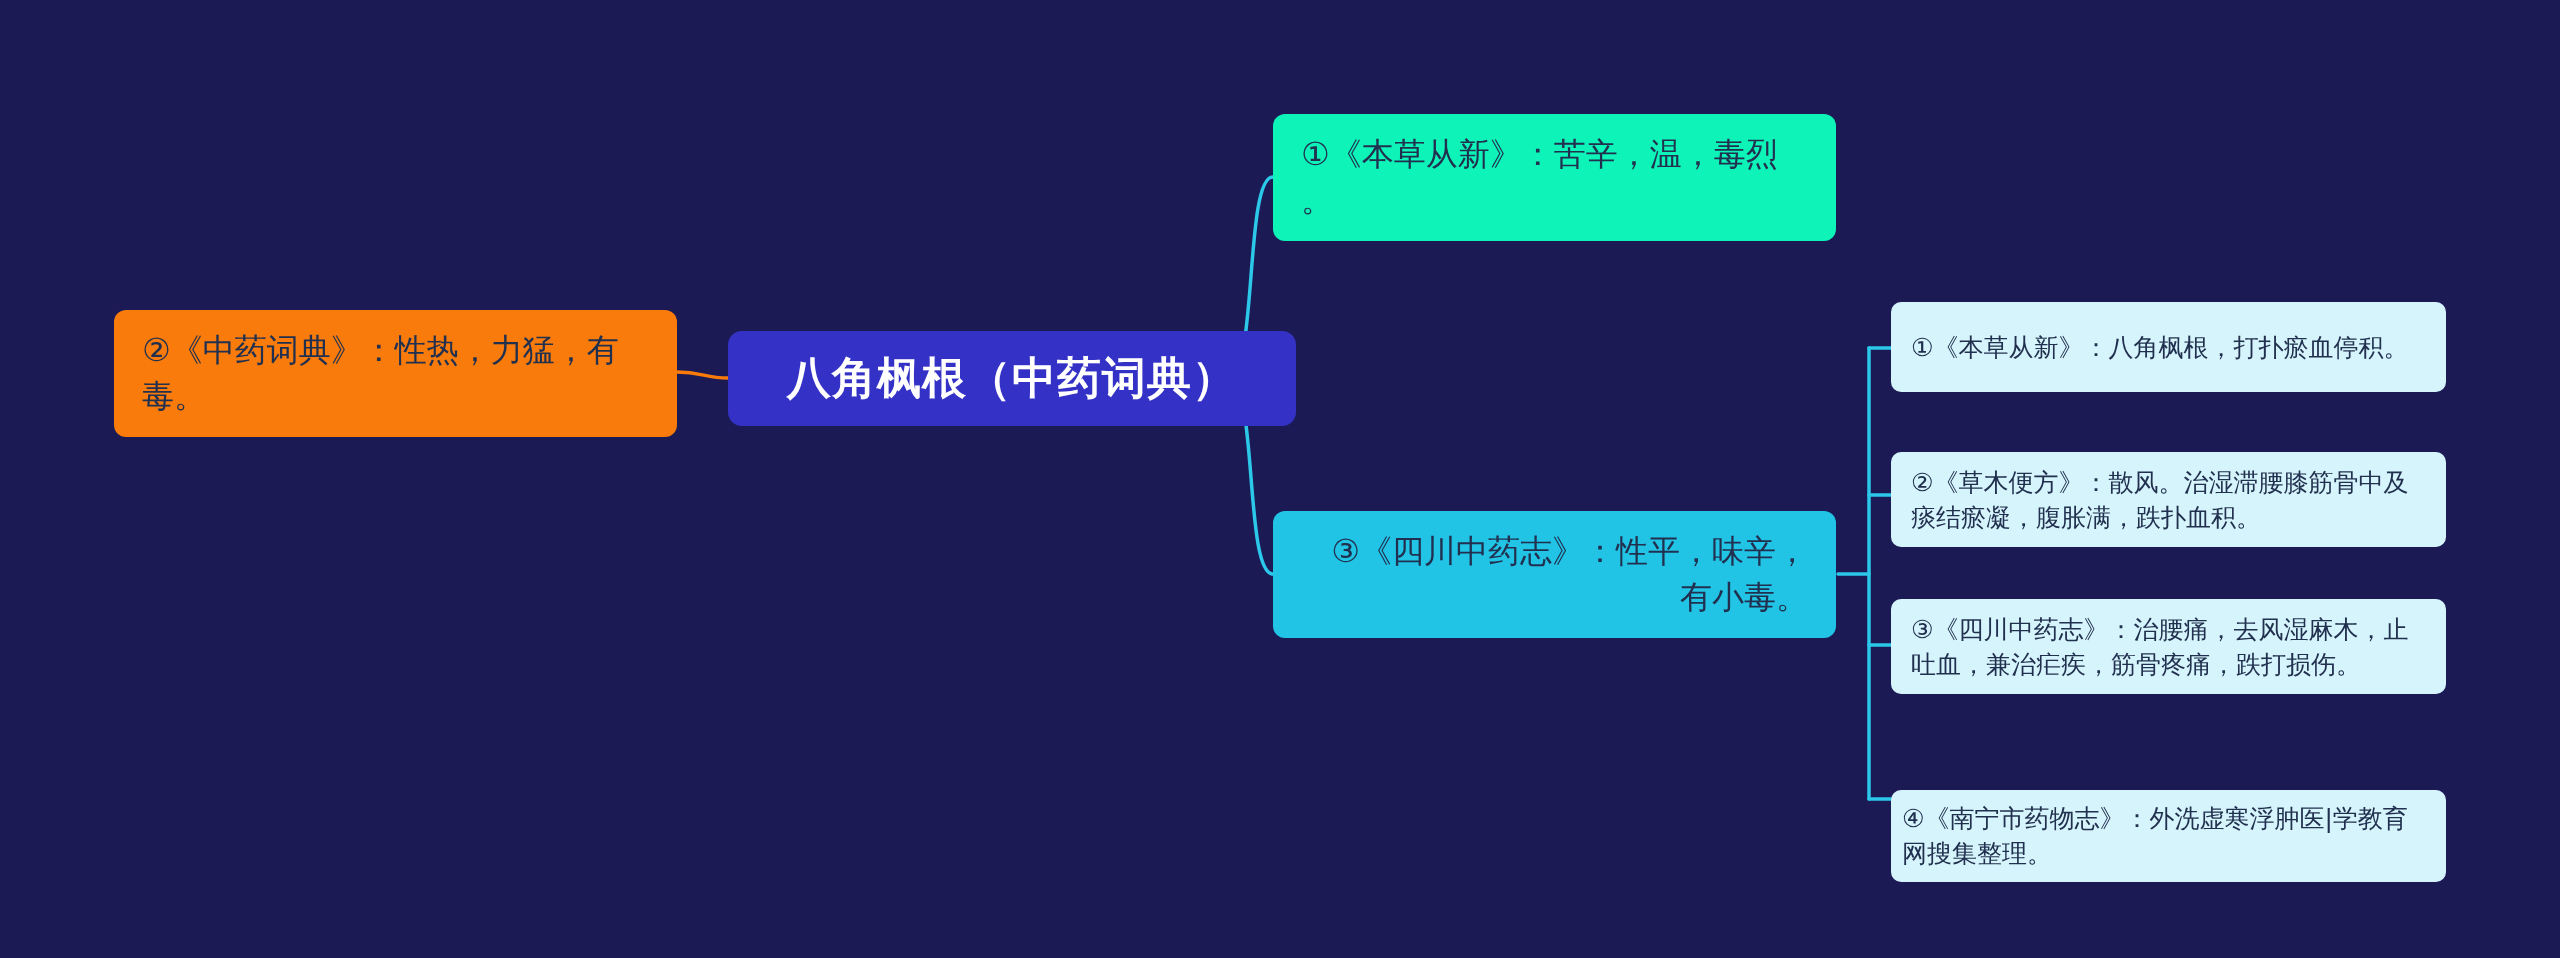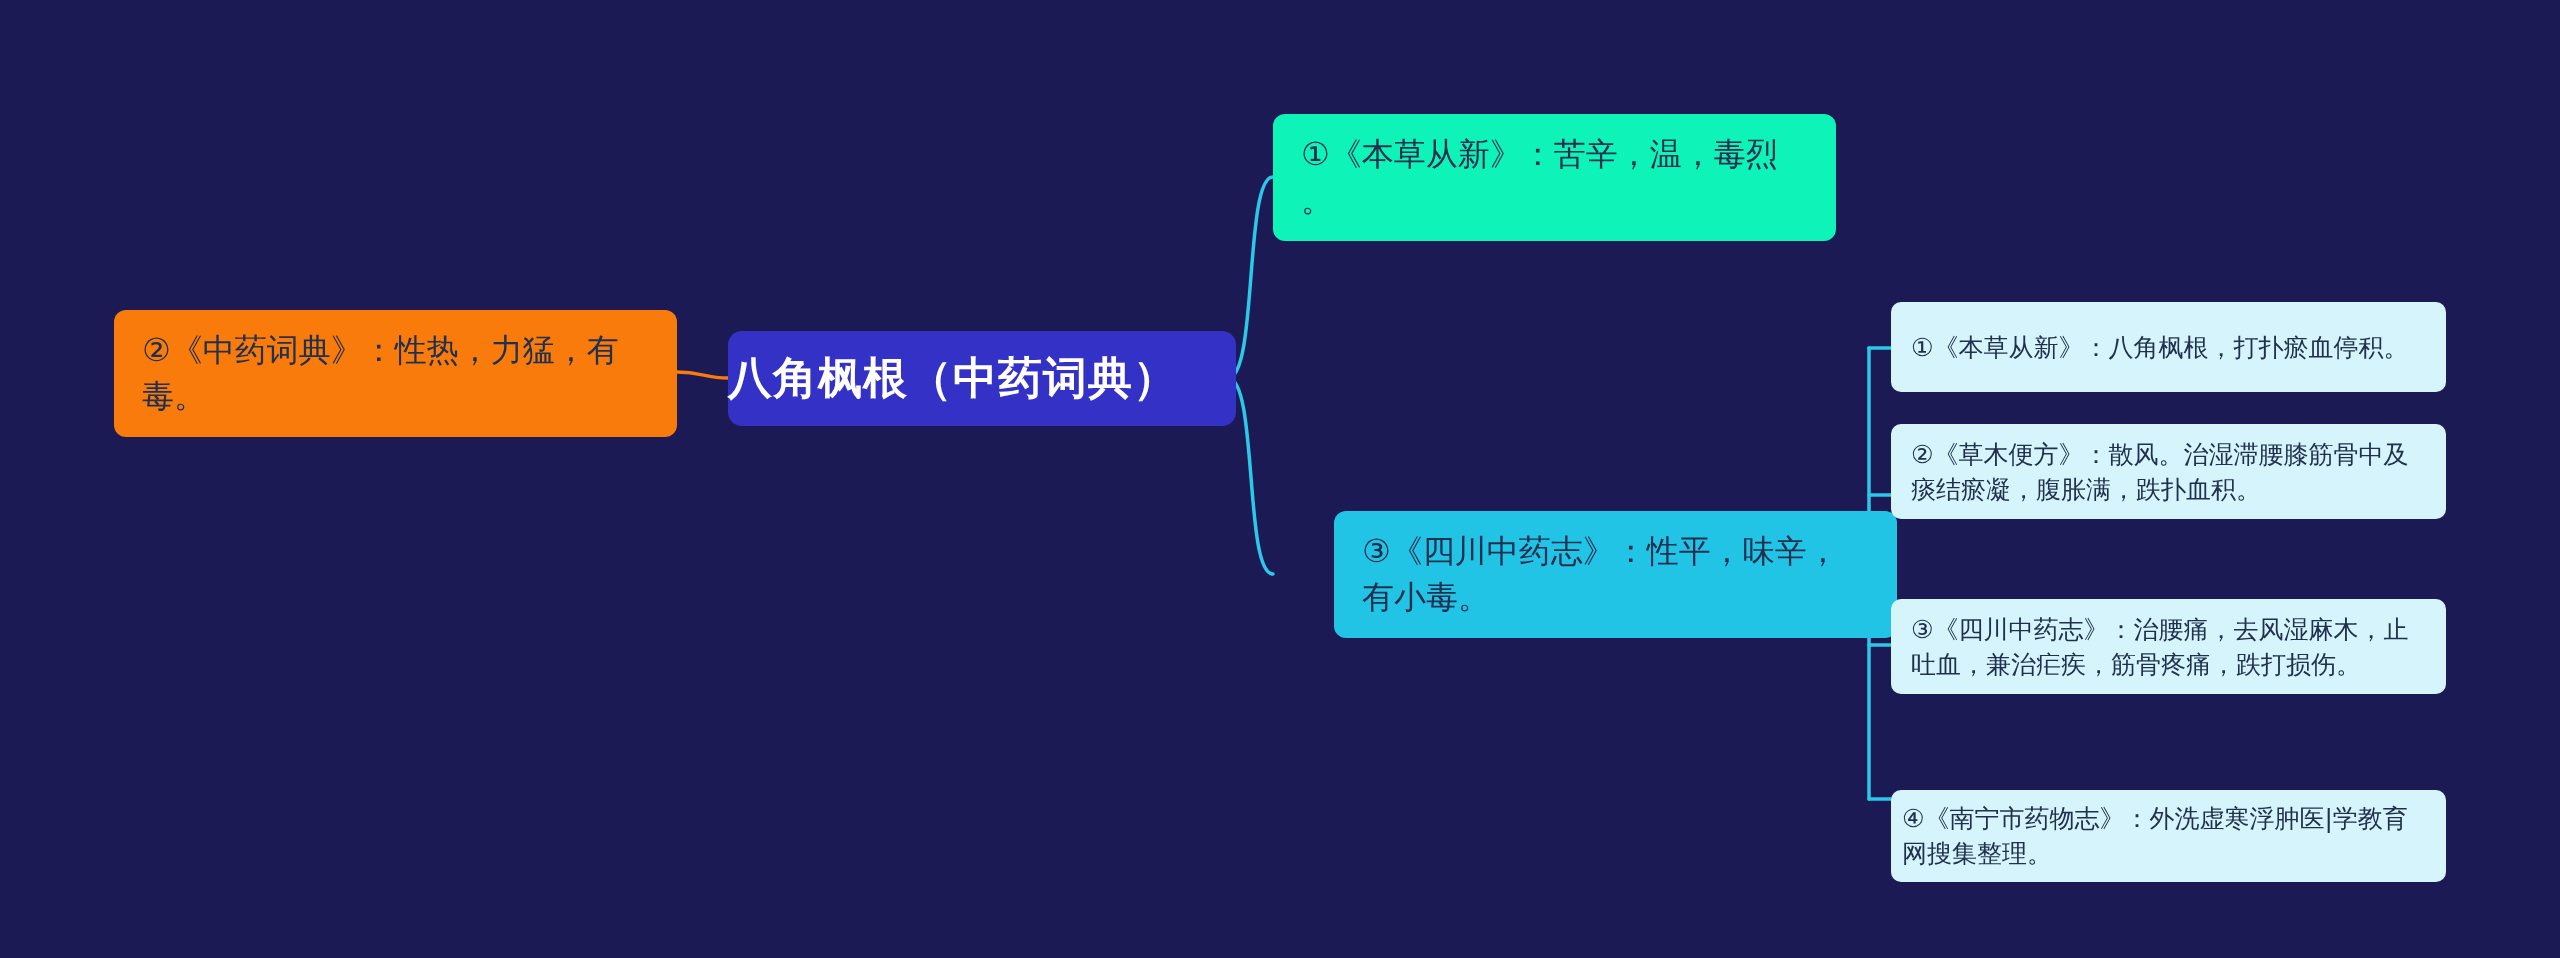--- a/index.html
+++ b/index.html
@@ -45,51 +45,52 @@
 
   .node {
     position: absolute;
     display: flex;
     align-items: center;
     color: var(--node-text);
     line-break: anywhere;
   }
   .root-node {
     left: 728px; top: 331px;
-    width: 508px; height: 95px;
+    width: 568px; height: 95px;
+    justify-content: center;
     background: var(--root-fill);
     color: var(--root-text);
     font-size: 44px;
     font-weight: 600;
     border-radius: 14px;
     letter-spacing: 1px;
     white-space: nowrap;
   }
   .branch {
     width: 563px;
     min-height: 126px;
     padding: 17px 28px;
     font-size: 32px;
     line-height: 1.45;
     border-radius: 12px;
   }
   .branch-left  { left: 114px;  top: 310px; background: var(--left-fill); }
   .branch-green { left: 1273px; top: 114px; background: var(--green-fill); align-items: flex-end; }
-  .branch-cyan  { left: 1334px; top: 511px; background: var(--cyan-fill); }
+  .branch-cyan  { left: 1273px; top: 511px; background: var(--cyan-fill); text-align: right; }
   .leaf {
     left: 1891px;
     width: 555px;
     padding: 11px 20px;
     font-size: 25px;
     line-height: 1.4;
     border-radius: 10px;
     background: var(--leaf-fill);
   }
   .leaf-1 { top: 302px; min-height: 90px; }
-  .leaf-2 { top: 424px; min-height: 95px; }
+  .leaf-2 { top: 452px; min-height: 95px; }
   .leaf-3 { top: 599px; min-height: 95px; }
   .leaf-4 { top: 790px; min-height: 90px; padding-left: 11px; }
 </style>
 </head>
 <body>
 
 <div class="canvas">
 
   <svg class="connectors" viewBox="0 0 2560 958" aria-hidden="true">
     <path class="orange-line" d="M 677 372 C 702 372 705 378 728 378"></path>

